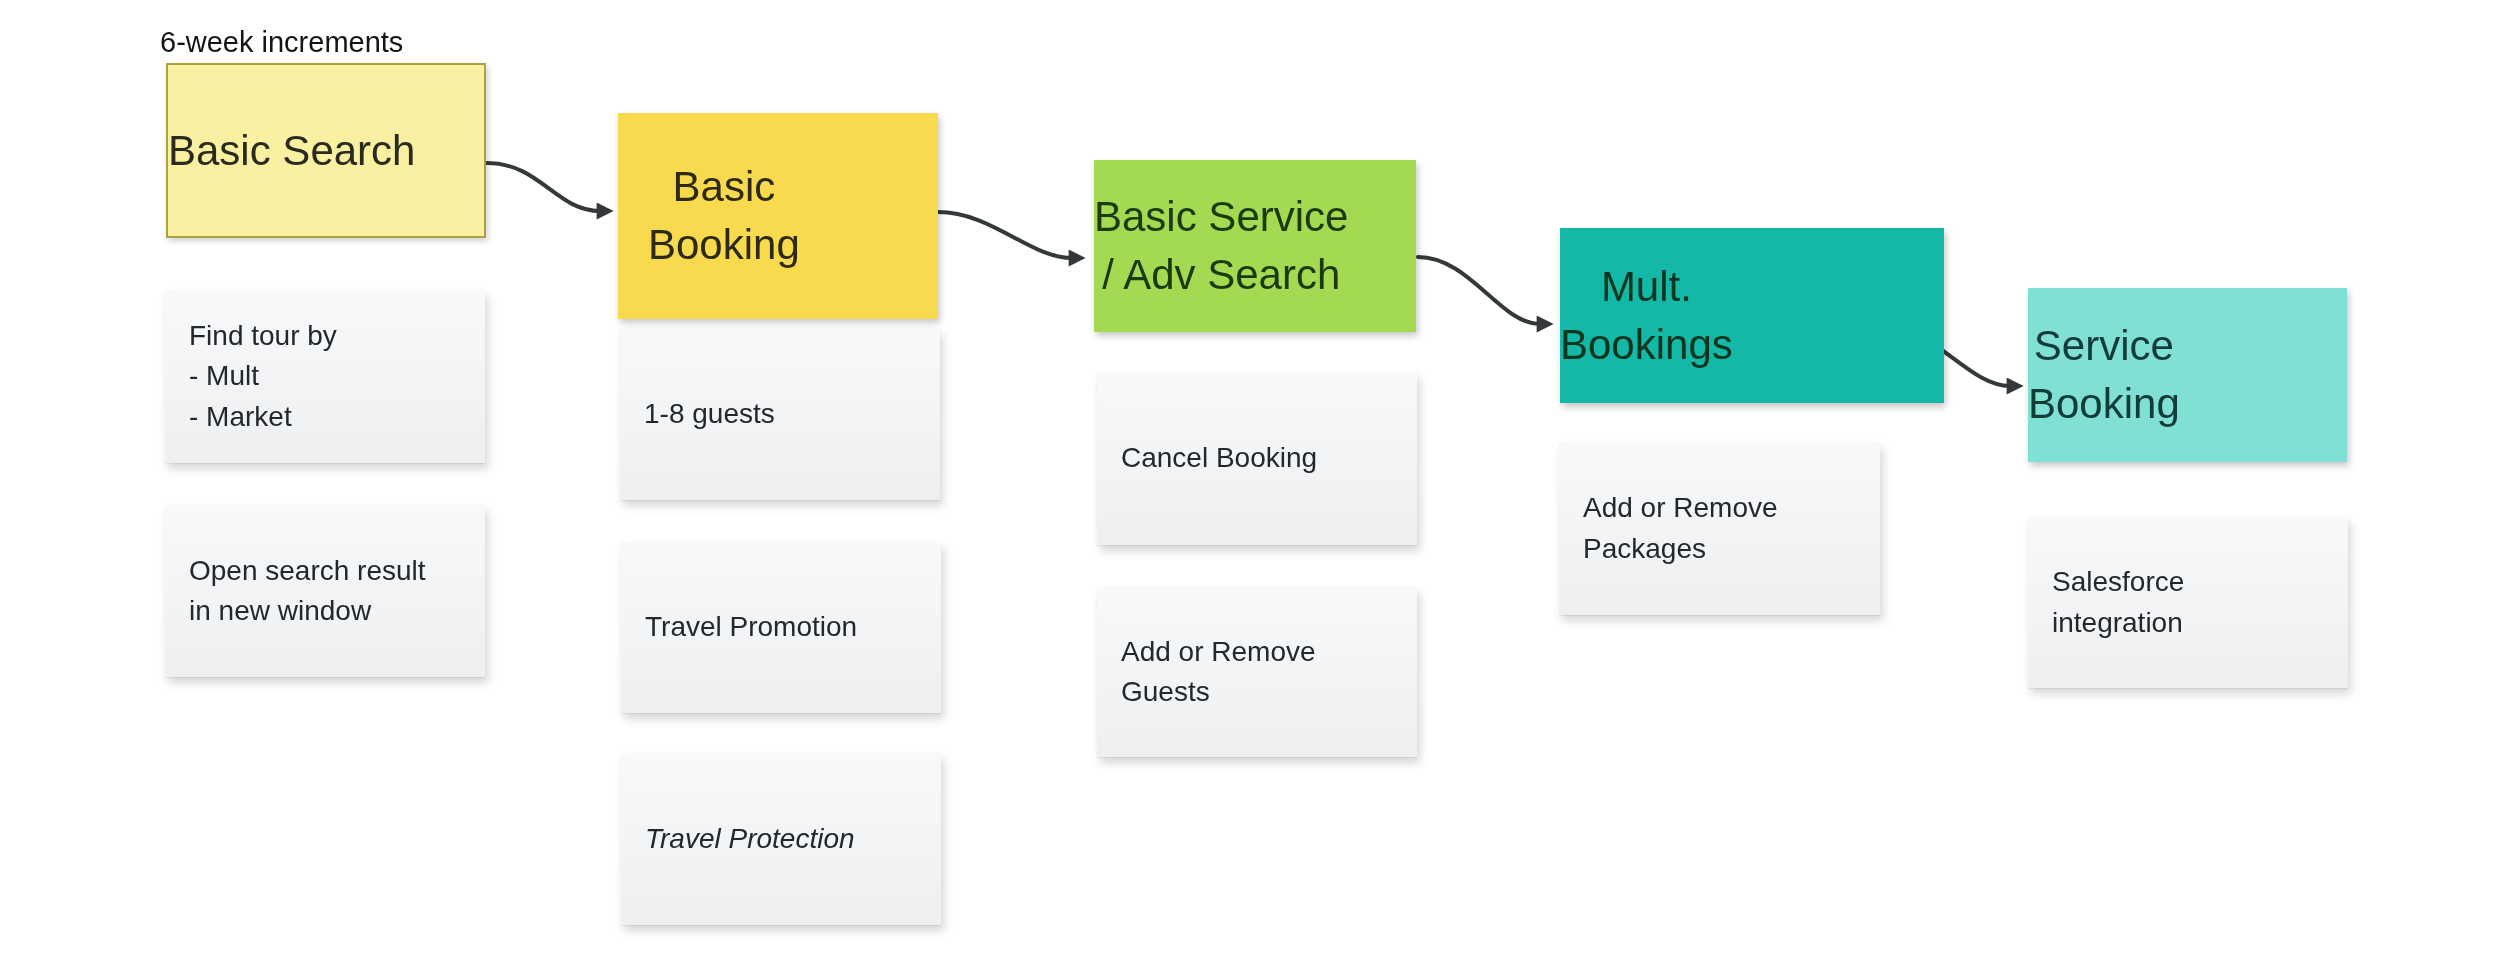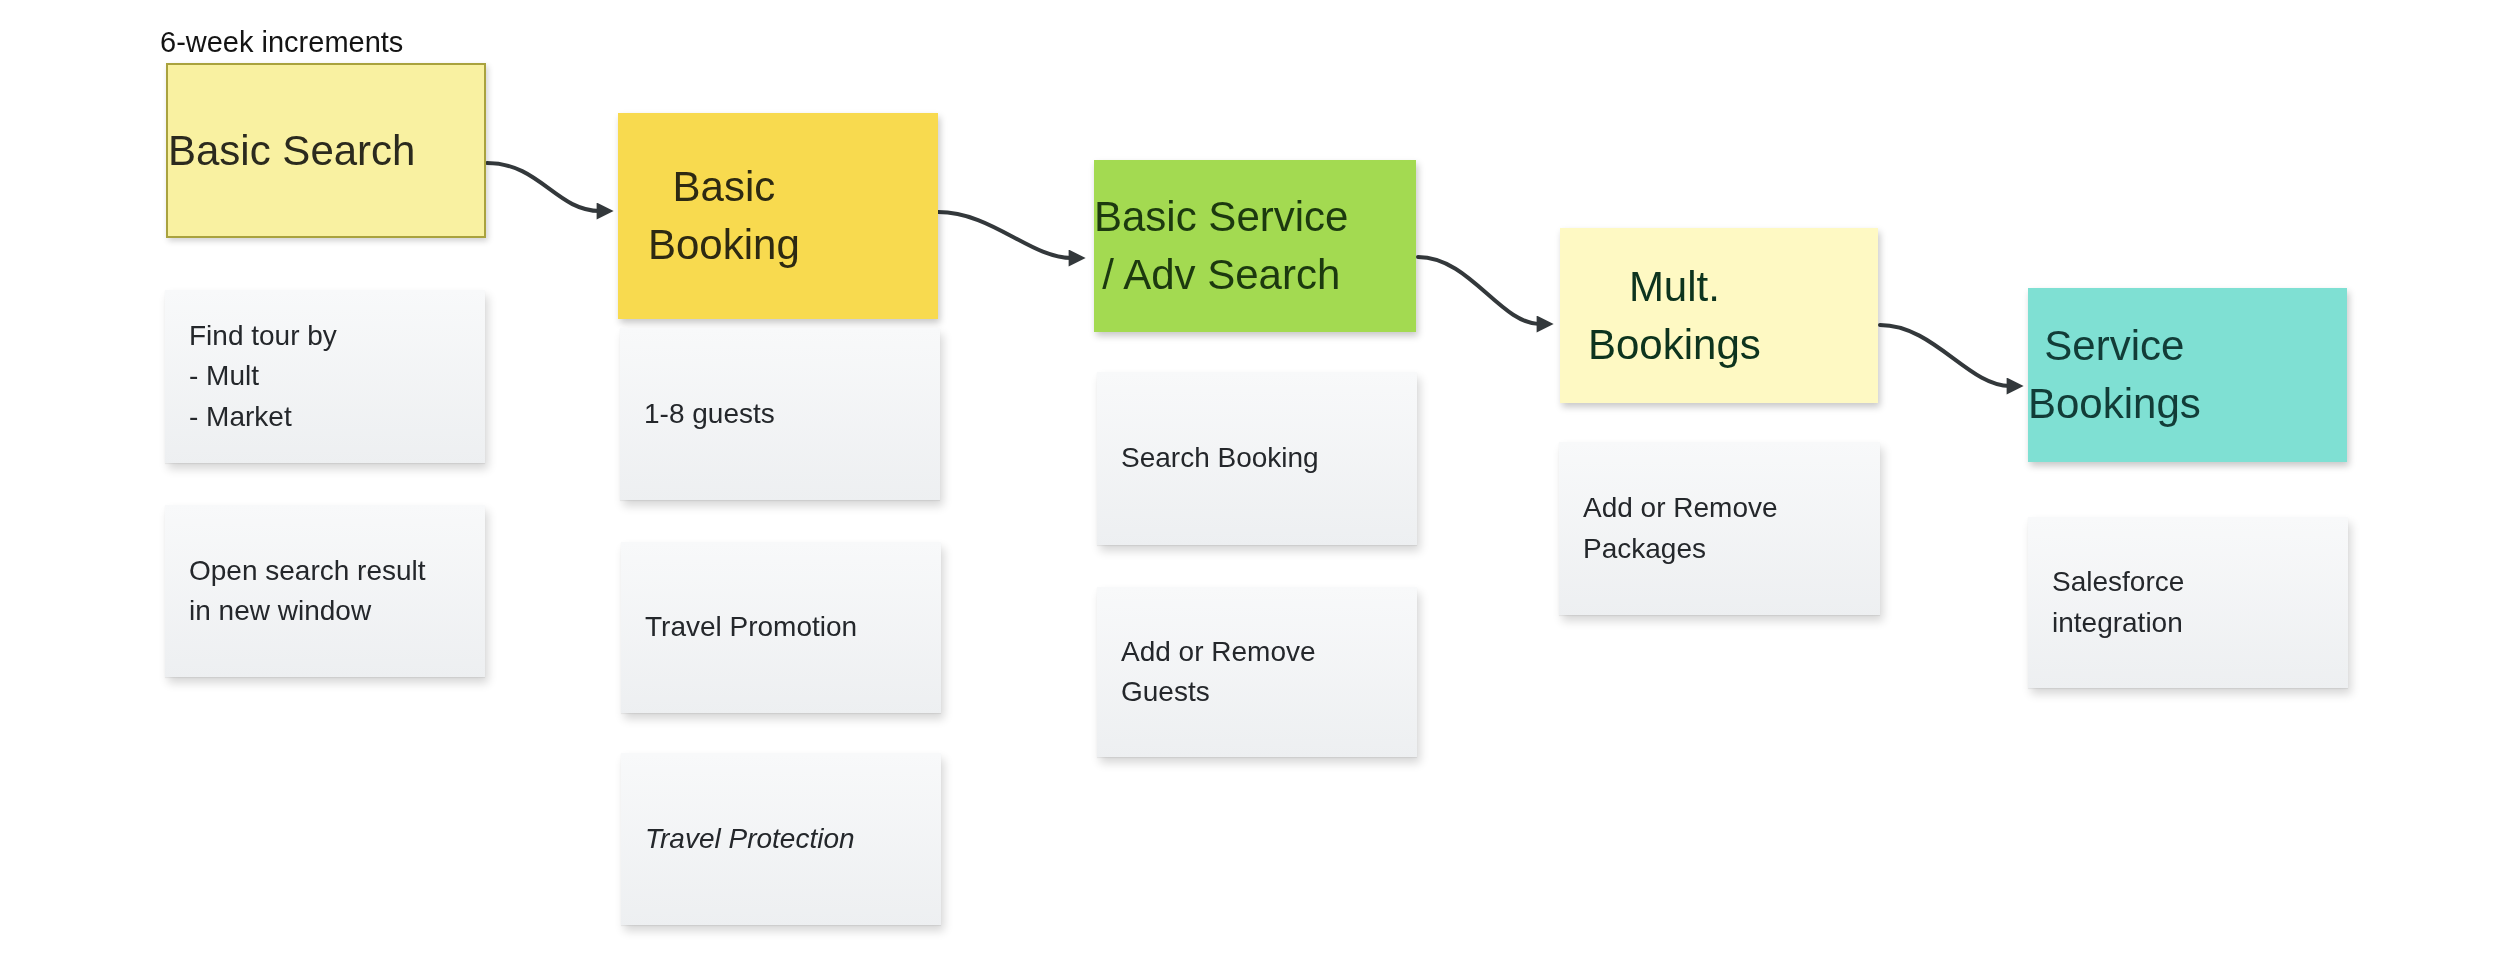--- a/index.html
+++ b/index.html
@@ -101,38 +101,38 @@
   </div>
   <div class="note detail" style="left: 621px; top: 753px; width: 320px; height: 172px; background-color: rgb(241, 243, 245); color: rgb(36, 39, 43); font-style: italic;">
     <span class="note-text">Travel Protection</span>
   </div>
 
   <div class="note milestone" style="left: 1094px; top: 160px; width: 322px; height: 172px; background-color: rgb(163, 218, 81); color: rgb(28, 57, 15);">
     <span class="note-text">Basic Service
 / Adv Search</span>
   </div>
   <div class="note detail" style="left: 1097px; top: 372px; width: 320px; height: 173px; background-color: rgb(241, 243, 245); color: rgb(36, 39, 43);">
-    <span class="note-text">Search Booking</span>
+    <span class="note-text">Cancel Booking</span>
   </div>
   <div class="note detail" style="left: 1097px; top: 587px; width: 320px; height: 170px; background-color: rgb(241, 243, 245); color: rgb(36, 39, 43);">
     <span class="note-text">Add or Remove
 Guests</span>
   </div>
 
-  <div class="note milestone" style="left: 1560px; top: 228px; width: 318px; height: 175px; background-color: #fef9c3; color: rgb(13, 52, 30); padding-left: 28px;">
+  <div class="note milestone" style="left: 1560px; top: 228px; width: 384px; height: 175px; background-color: #14b8a6; color: rgb(13, 52, 30);">
     <span class="note-text">Mult.
 Bookings</span>
   </div>
   <div class="note detail" style="left: 1559px; top: 442px; width: 321px; height: 173px; background-color: rgb(241, 243, 245); color: rgb(36, 39, 43);">
     <span class="note-text">Add or Remove
 Packages</span>
   </div>
 
   <div class="note milestone" style="left: 2028px; top: 288px; width: 319px; height: 174px; background-color: rgb(127, 224, 211); color: rgb(18, 60, 55);">
     <span class="note-text">Service
-Bookings</span>
+Booking</span>
   </div>
   <div class="note detail" style="left: 2028px; top: 517px; width: 320px; height: 171px; background-color: rgb(241, 243, 245); color: rgb(36, 39, 43);">
     <span class="note-text">Salesforce
 integration</span>
   </div>
 
 </div>
 
 </body></html>

